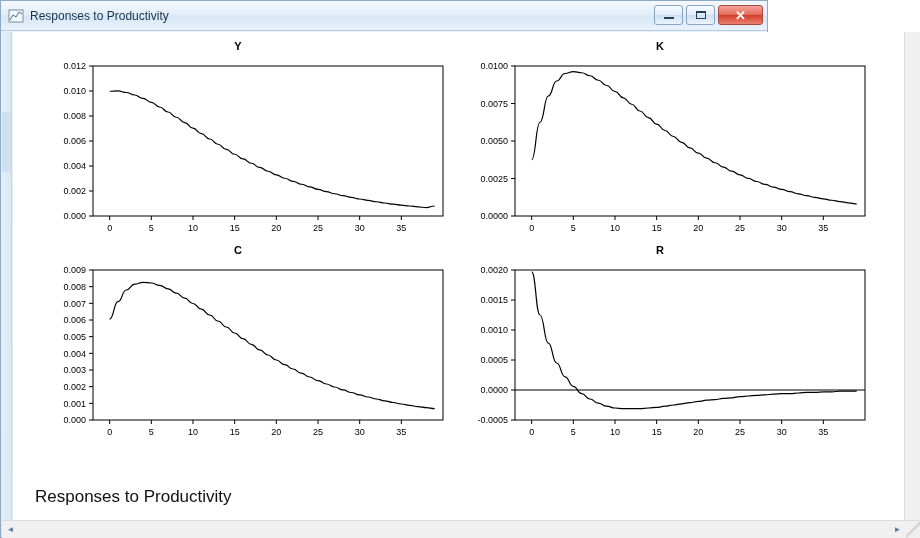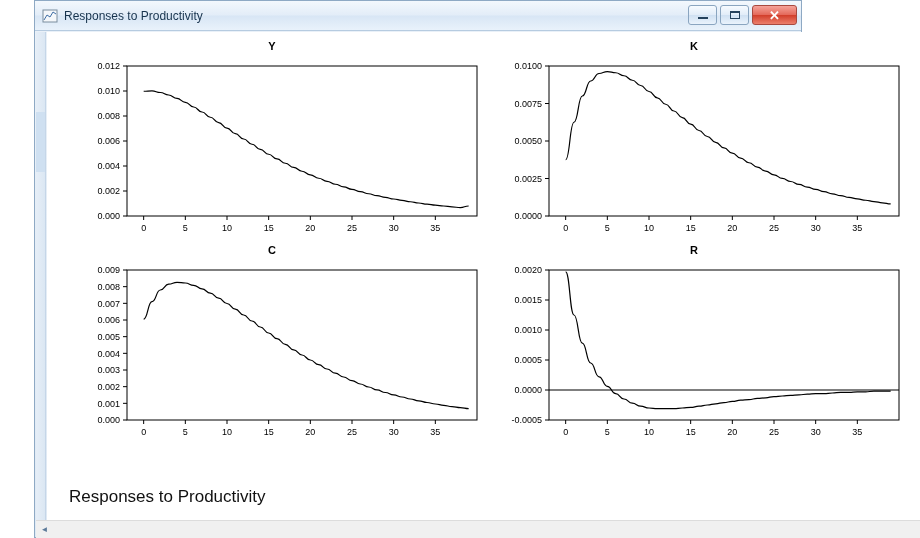--- a/index.html
+++ b/index.html
@@ -13,21 +13,20 @@
     font-family: "Liberation Sans", sans-serif;
     overflow: hidden;
   }
   .window {
     position: relative;
     width: 768px;
     height: 538px;
     box-sizing: border-box;
     border: 1px solid #8ea9c4;
     background: linear-gradient(to bottom, #eaf1f8 0%, #dfe9f4 100%);
-    margin-left: 34px;
   }
   
   .titlebar {
     position: relative;
     height: 30px;
     background: linear-gradient(to bottom, #f3f8fd 0%, #e3edf8 48%, #d8e6f5 52%, #e9f2fb 100%);
     border-bottom: 1px solid #b6cbe0;
     display: flex;
     align-items: center;
     padding-left: 7px;

